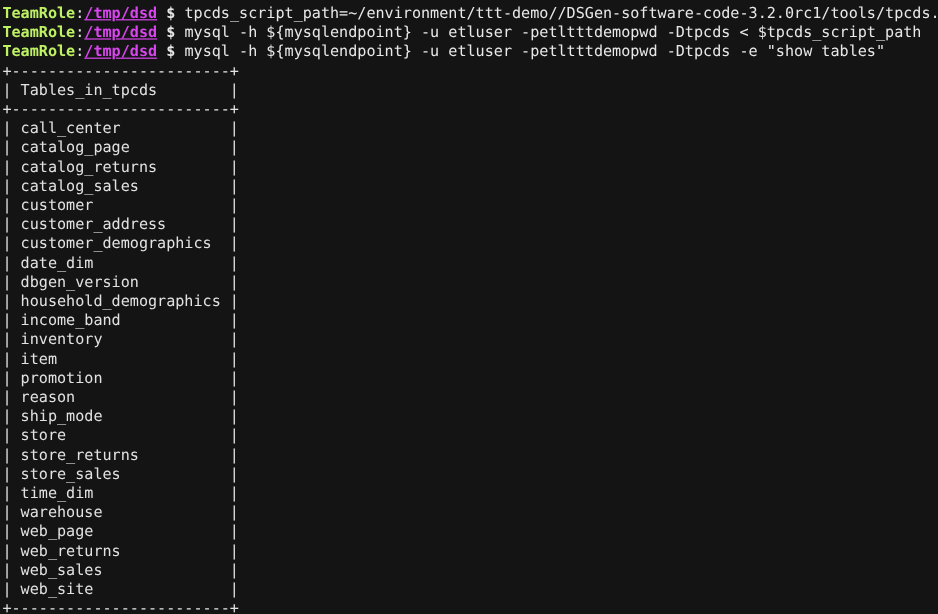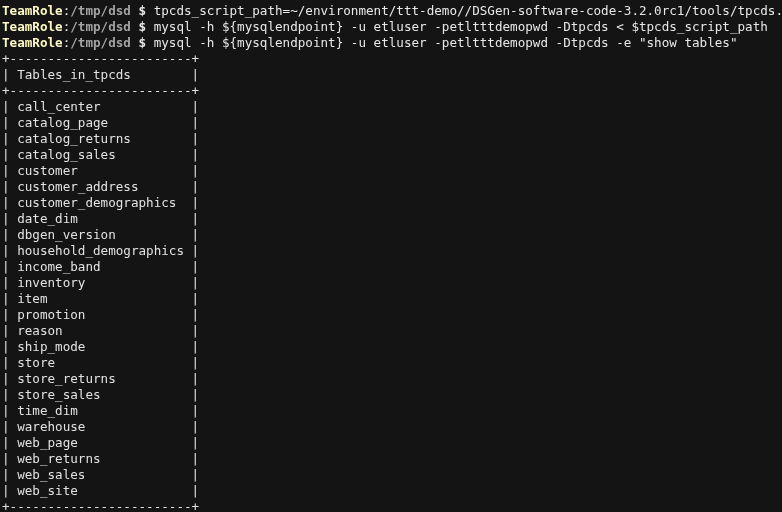--- a/index.html
+++ b/index.html
@@ -27,29 +27,30 @@
     white-space: pre;
     overflow: hidden;
   }
   .line {
     height: 16px;
     line-height: 16px;
     white-space: pre;
     padding-left: 2px;
   }
   .user {
-    color: #fef9c3;
+    color: #bef264;
     font-weight: bold;
   }
   .colon {
     color: #e8e8e8;
   }
   .path {
-    color: #a3a3a3;
+    color: #d946ef;
     font-weight: bold;
+    text-decoration: underline;
   }
   .dollar {
     color: #e8e8e8;
     font-weight: bold;
   }
   .cmd {
     color: #e8e8e8;
   }
   .out {
     color: #e2e2e2;

